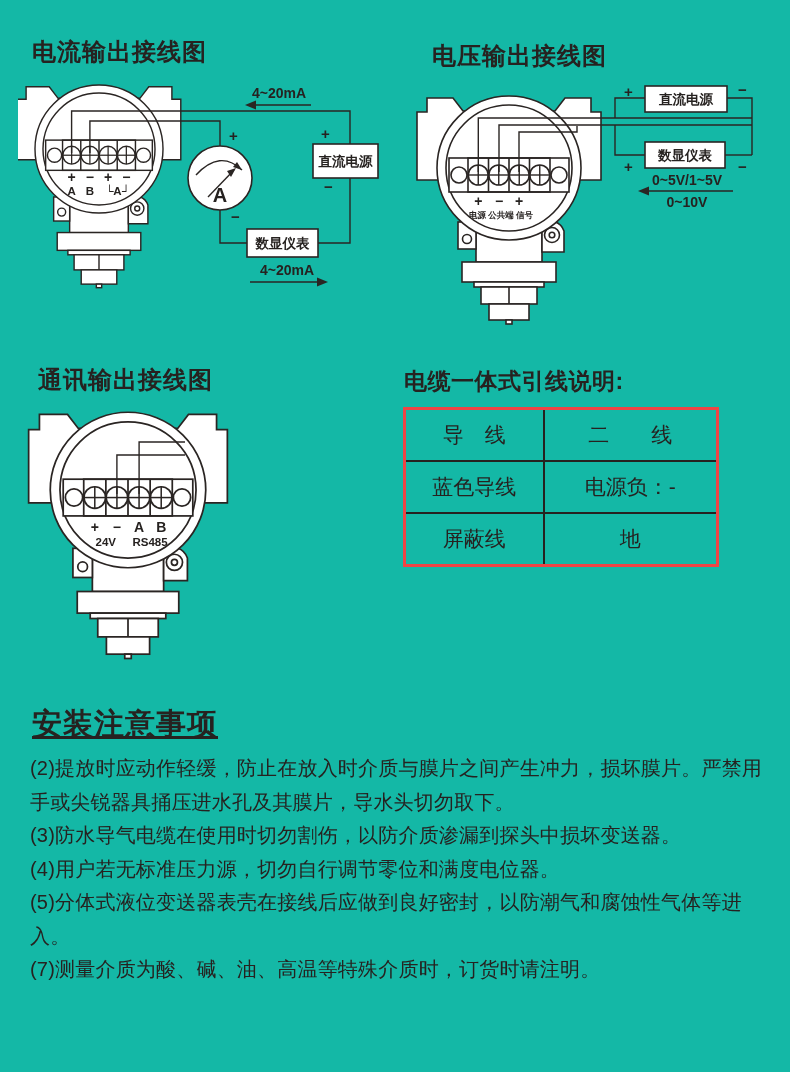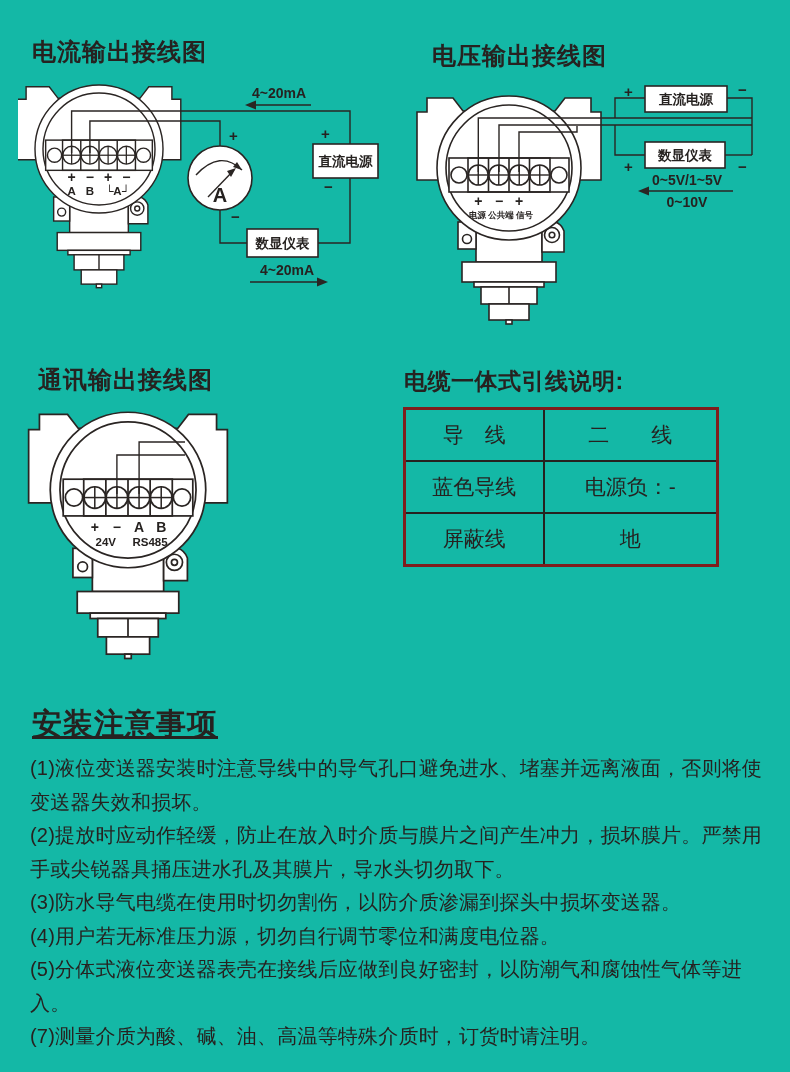--- a/index.html
+++ b/index.html
@@ -15,21 +15,21 @@
   .wh{fill:#ffffff;stroke:#2a2523;stroke-width:1.6;}
   .box-label{font-size:13.5px;font-weight:600;}
   .sign{font-size:15px;font-weight:700;}
   .annot{font-size:14px;font-weight:600;}
   .term1{font-size:14px;font-weight:700;}
   .term2{font-size:11.5px;font-weight:700;}
   .term3{font-size:8.5px;font-weight:700;}
   table.leads{border-collapse:collapse;table-layout:fixed;width:313px;height:160px;}
   table.leads td{border:2px solid #262220;text-align:center;vertical-align:middle;
                  font-size:21px;padding:0;height:40px;white-space:pre;}
-  table.leads{border:3px solid #7f1d1d;}
+  table.leads{border:3px solid #ef4444;}
   .install-title{font-size:30px;font-weight:700;letter-spacing:1px;}
   .notes p{margin:0;font-size:20px;line-height:33.5px;letter-spacing:0.2px;}
 </style>
 </head>
 <body>
 
 <div id="page">
 
   <div class="abs diagram-title" style="left:32px;top:36px;">电流输出接线图</div>
 
@@ -195,21 +195,20 @@
     <tr>
       <td>屏蔽线</td>
       <td>地</td>
     </tr>
   </tbody>
     </table>
 
   <div class="abs install-title" style="left:32px;top:704px;text-decoration:underline;">安装注意事项</div>
 
   <div class="abs notes" style="left:30px;top:752px;width:742px;">
-    <p>(1)液位变送器安装时注意导线中的导气孔口避免进水、堵塞并远离液面，否则将使变送器失效和损坏。</p>
     <p>(2)提放时应动作轻缓，防止在放入时介质与膜片之间产生冲力，损坏膜片。严禁用手或尖锐器具捅压进水孔及其膜片，导水头切勿取下。</p>
     <p>(3)防水导气电缆在使用时切勿割伤，以防介质渗漏到探头中损坏变送器。</p>
     <p>(4)用户若无标准压力源，切勿自行调节零位和满度电位器。</p>
     <p>(5)分体式液位变送器表壳在接线后应做到良好密封，以防潮气和腐蚀性气体等进入。</p>
     <p>(7)测量介质为酸、碱、油、高温等特殊介质时，订货时请注明。</p>
   </div>
 
 </div>
 
 </body></html>

